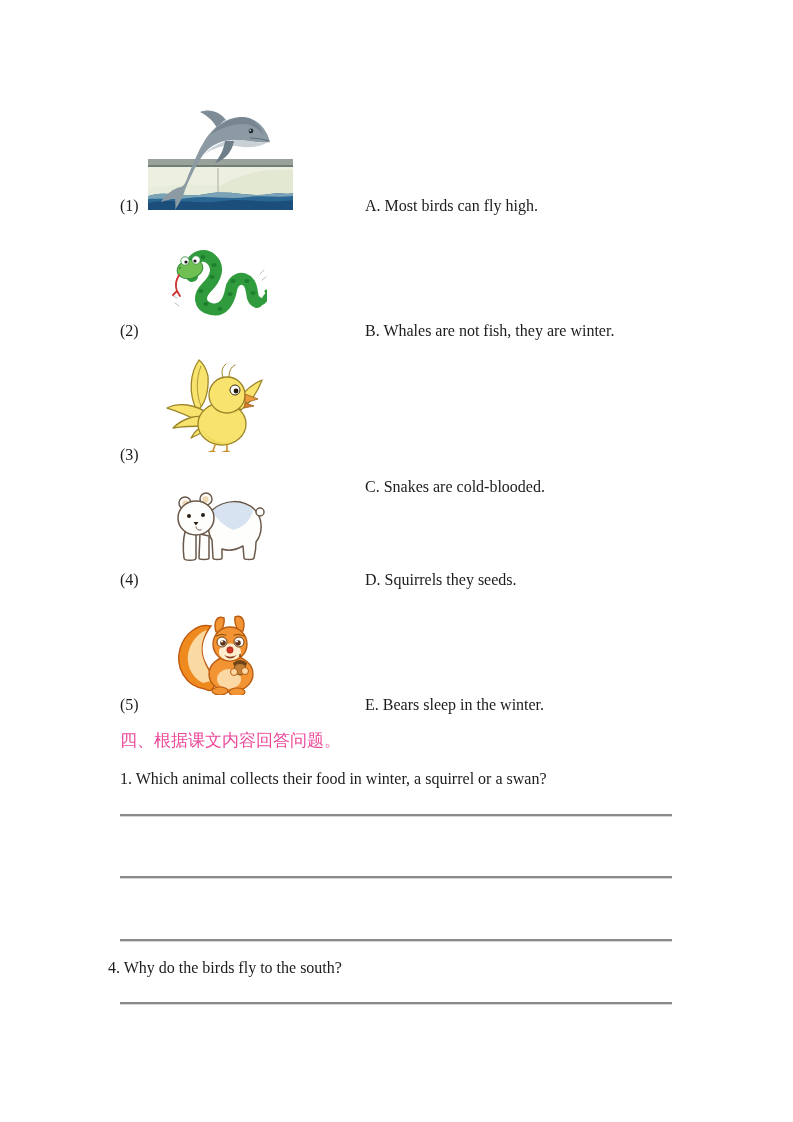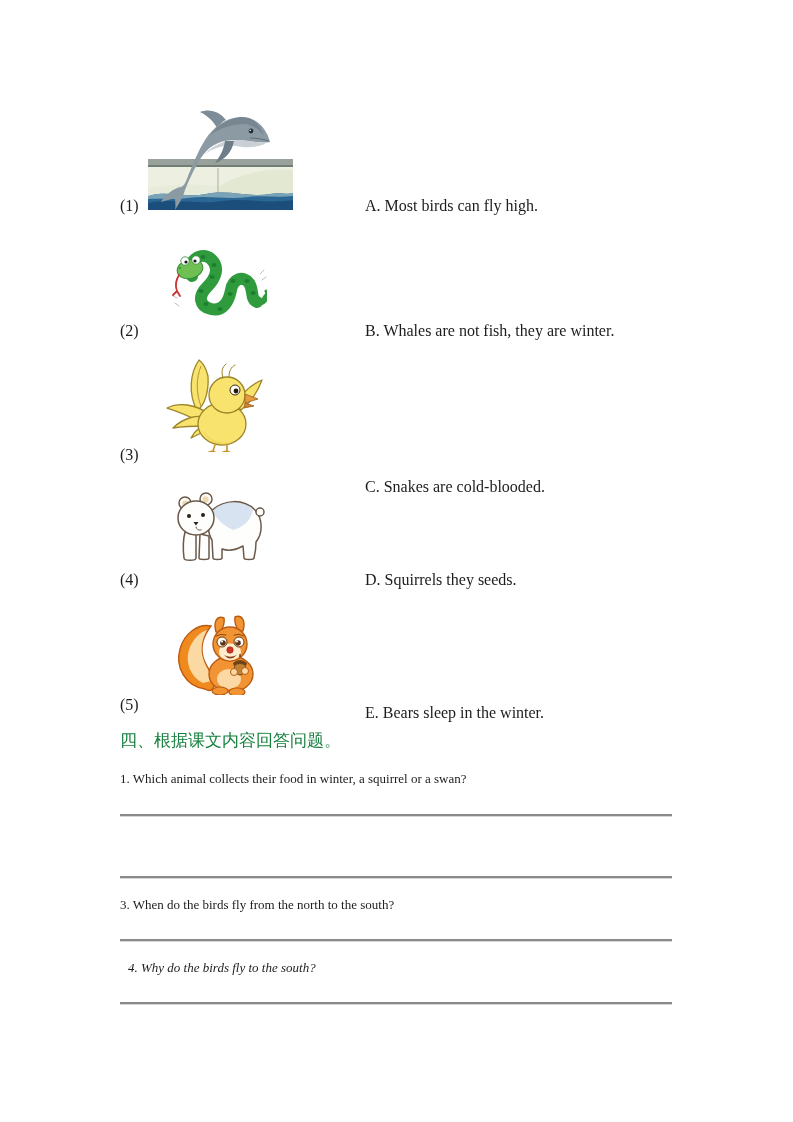--- a/index.html
+++ b/index.html
@@ -7,22 +7,22 @@
     position:relative;
     width:793px;height:1122px;
     background:#ffffff;
     font-family:"Liberation Serif","DejaVu Serif",serif;
     color:#1c1c1c;
     overflow:hidden;
   }
   .abs{position:absolute;}
   .num-label{font-size:16px;line-height:18px;}
   .option-label{font-size:16px;line-height:18px;}
-  .section-heading{font-size:17px;line-height:20px;color:#15803d;}
-  .question-text{font-size:13px;line-height:19px;}
+  .section-heading{font-size:17px;line-height:20px;color:#ec4899;}
+  .question-text{font-size:16px;line-height:19px;}
   .answer-line{
     height:2px;background:#8a8a8a;
     box-shadow:0 1px 0 #d6d6d6;
   }
   svg{display:block;}
 </style>
 </head>
 <body>
 
 <div class="page">
@@ -162,28 +162,27 @@
       <circle cx="57" cy="37" r="3.2" fill="#d43324" stroke="#8a1f14" stroke-width="0.6"></circle>
       <path d="M51,42 Q57,49 64,42 Q57,45.5 51,42 Z" fill="#8a3c1a"></path>
       <path d="M67,41 L67,44" stroke="#4a2c0e" stroke-width="1.2"></path>
       <ellipse cx="67" cy="55" rx="5.5" ry="7" fill="#c08136" stroke="#7a4a16" stroke-width="1"></ellipse>
       <path d="M60,50 Q67,44 74,50 L73,53 Q67,49 61,53 Z" fill="#6f4418"></path>
       <circle cx="61" cy="59" r="3.5" fill="#fcd9a4" stroke="#b95c12" stroke-width="1"></circle>
       <circle cx="72" cy="58" r="3.5" fill="#fcd9a4" stroke="#b95c12" stroke-width="1"></circle>
     </svg>
   </div>
   <div class="abs num-label" style="left:120px;top:696px;">(5)</div>
-  <div class="abs option-label" style="left:365px;top:696px;margin-top:8px;">E. Bears sleep in the winter.</div>
+  <div class="abs option-label" style="left:365px;top:696px;">E. Bears sleep in the winter.</div>
 
   <div class="abs section-heading" style="left:120px;top:731px;">四、根据课文内容回答问题。</div>
 
   <div class="abs question-text" style="left:120px;top:769px;">1. Which animal collects their food in winter, a squirrel or a swan?</div>
   <div class="abs answer-line" style="left:120px;top:814px;width:552px;"></div>
 
   <div class="abs answer-line" style="left:120px;top:876px;width:552px;"></div>
 
-  <div class="abs question-text" style="left:120px;top:895px;">3. When do the birds fly from the north to the south?</div>
   <div class="abs answer-line" style="left:120px;top:939px;width:552px;"></div>
 
-  <div class="abs question-text" style="left:128px;top:958px;font-style:italic;">4. Why do the birds fly to the south?</div>
+  <div class="abs question-text" style="left:108px;top:958px;">4. Why do the birds fly to the south?</div>
   <div class="abs answer-line" style="left:120px;top:1002px;width:552px;"></div>
 
 </div>
 
 </body></html>

